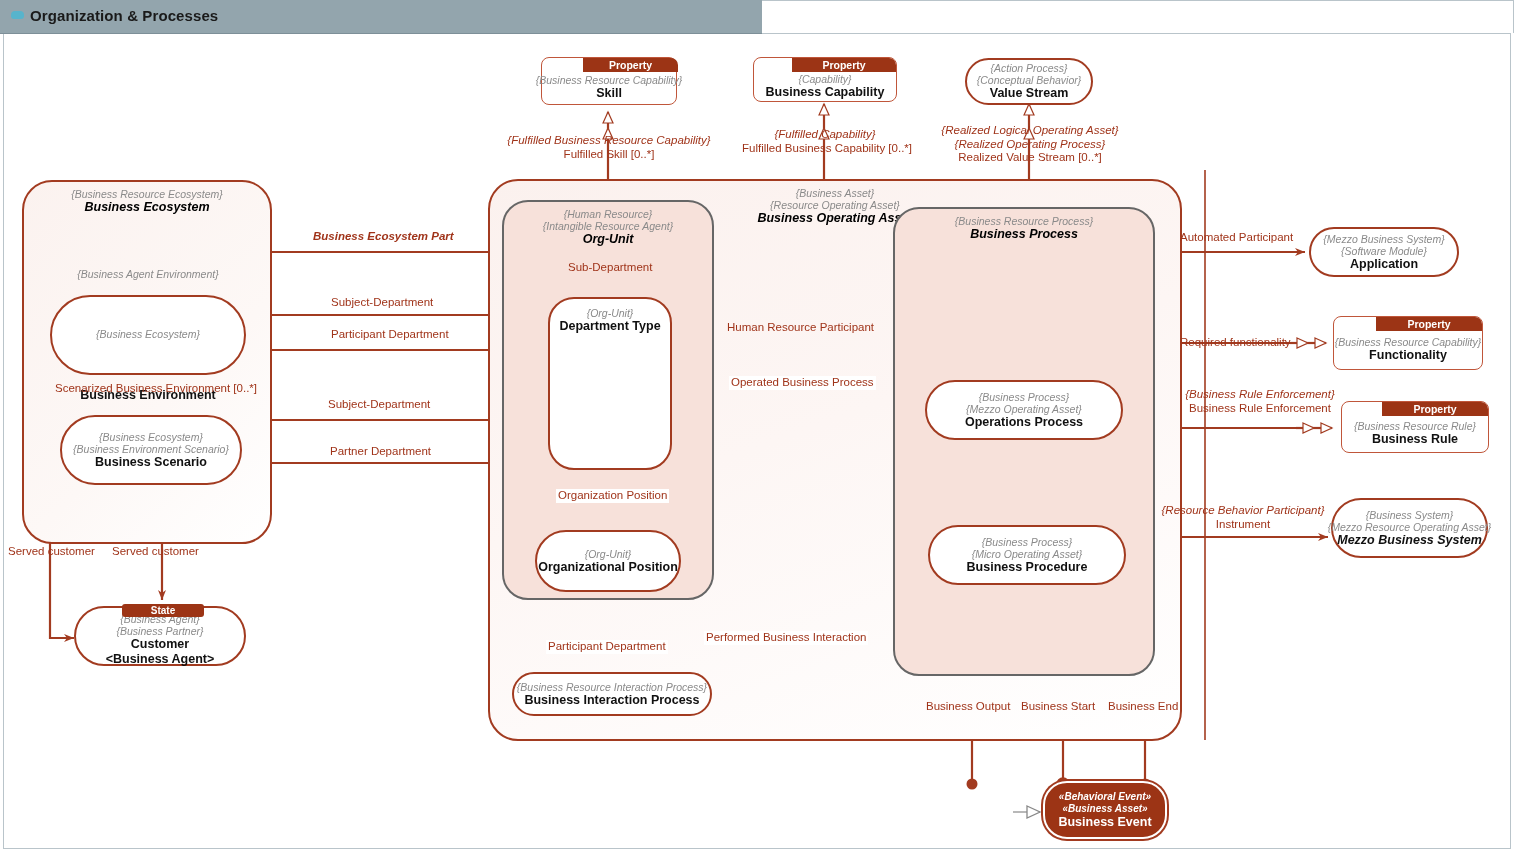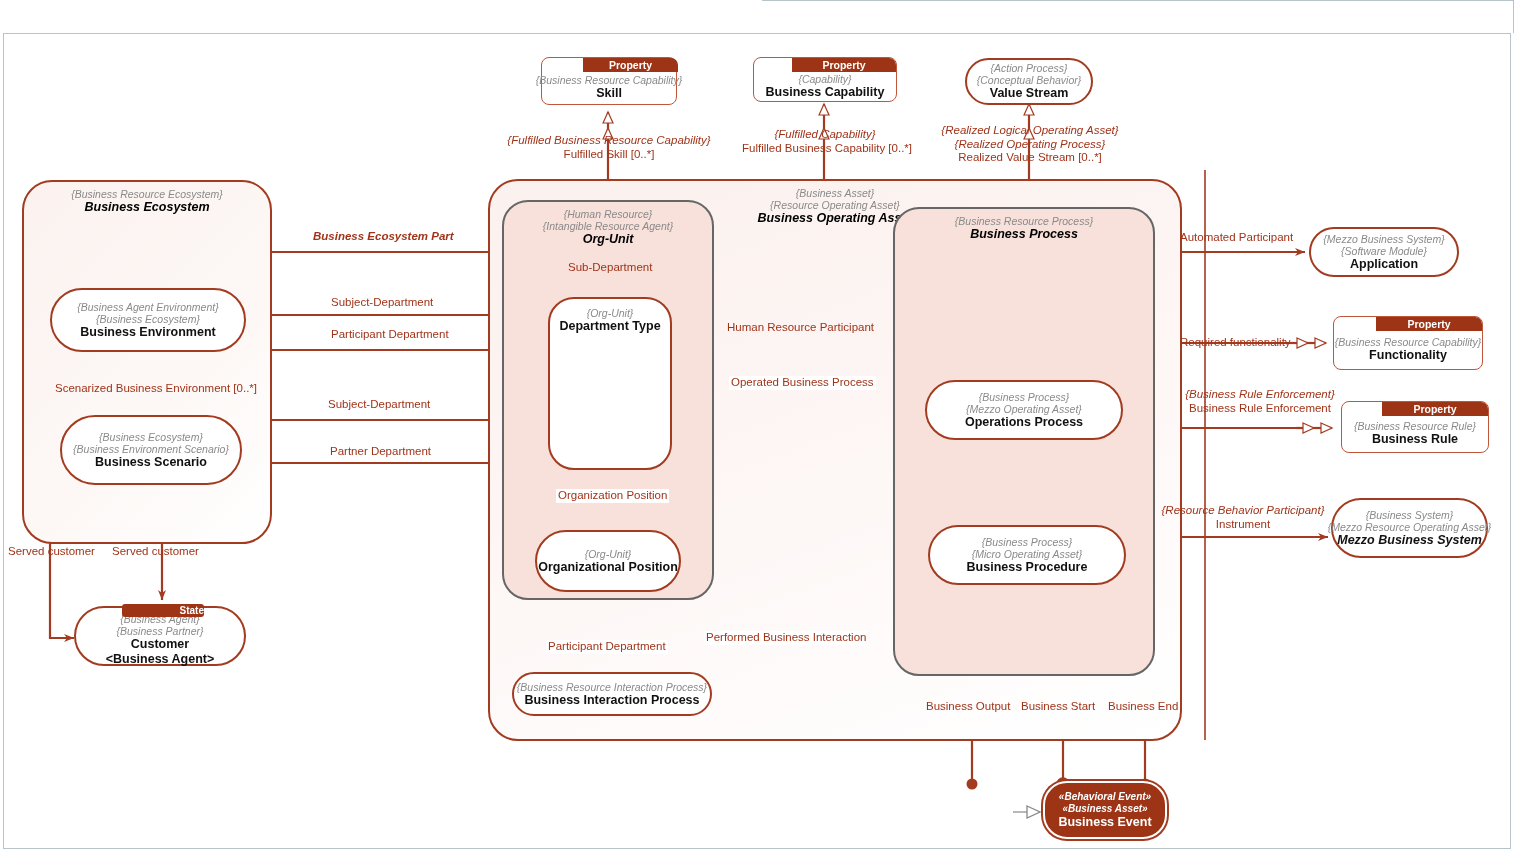--- a/index.html
+++ b/index.html
@@ -150,20 +150,24 @@
   .elabel.boxed { background: #ffffff; padding: 0 2px; }
 </style>
 </head>
 <body>
 
 <div id="canvas">
 
   <div id="frame"></div>
   <div id="frame-top-right"></div>
 
+  <div id="titlebar">
+    <span class="tb-icon"></span>
+    <span class="tb-text">Organization &amp; Processes</span>
+  </div>
 
   <svg id="wires" viewBox="0 0 1517 853">
     <defs>
       <marker id="ah" markerWidth="12" markerHeight="12" refX="10" refY="4" orient="auto" markerUnits="userSpaceOnUse">
         <path d="M0,0 L10,4 L0,8 L3,4 Z" fill="#a23b20"></path>
       </marker>
       <marker id="ahsm" markerWidth="10" markerHeight="10" refX="9" refY="3.5" orient="auto" markerUnits="userSpaceOnUse">
         <path d="M0,0 L9,3.5 L0,7 L2.6,3.5 Z" fill="#a23b20"></path>
       </marker>
       <marker id="gen" markerWidth="16" markerHeight="14" refX="14" refY="7" orient="auto" markerUnits="userSpaceOnUse">
@@ -294,34 +298,34 @@
     <div class="stereo" style="margin-top:13px;">{Capability}</div>
     <div class="nname">Business Capability</div>
   </div>
 
   <div class="node leaf" style="left:965px; top:58px; width:128px; height:47px;">
     <div class="stereo">{Action Process}</div>
     <div class="stereo">{Conceptual Behavior}</div>
     <div class="nname">Value Stream</div>
   </div>
 
-  <div class="node leaf" style="left:50px; top:288px; width:196px; height:64px;">
+  <div class="node leaf" style="left:50px; top:295px; width:196px; height:80px;gap:48px;">
     <div class="stereo">{Business Agent Environment}</div>
     <div class="stereo">{Business Ecosystem}</div>
     <div class="nname">Business Environment</div>
   </div>
 
   <div class="node leaf" style="left:60px; top:415px; width:182px; height:70px;">
     <div class="stereo">{Business Ecosystem}</div>
     <div class="stereo">{Business Environment Scenario}</div>
     <div class="nname">Business Scenario</div>
   </div>
 
   <div class="node leaf" style="left:74px; top:606px; width:172px; height:60px;">
-    <div class="tab" style="position:absolute; top:-4px; left:46px; width:82px; height:13px; background:#9c3415; color:#fff; font-size:10px; font-weight:bold; line-height:13px; text-align:right; border-radius:3px;">State</div>
+    <div class="tab" style="position:absolute; top:-4px; left:46px; width:82px; height:13px; background:#9c3415; color:#fff; font-size:10px; font-weight:bold; line-height:13px; text-align:center; border-radius:3px;">State</div>
     <div class="stereo" style="margin-top:8px;">{Business Agent}</div>
     <div class="stereo">{Business Partner}</div>
     <div class="nname">Customer</div>
     <div class="nname">&lt;Business Agent&gt;</div>
   </div>
 
   <div class="node leaf rect" style="left:548px; top:297px; width:124px; height:173px; justify-content:flex-start; padding-top:8px;">
     <div class="stereo">{Org-Unit}</div>
     <div class="nname">Department Type</div>
   </div>

